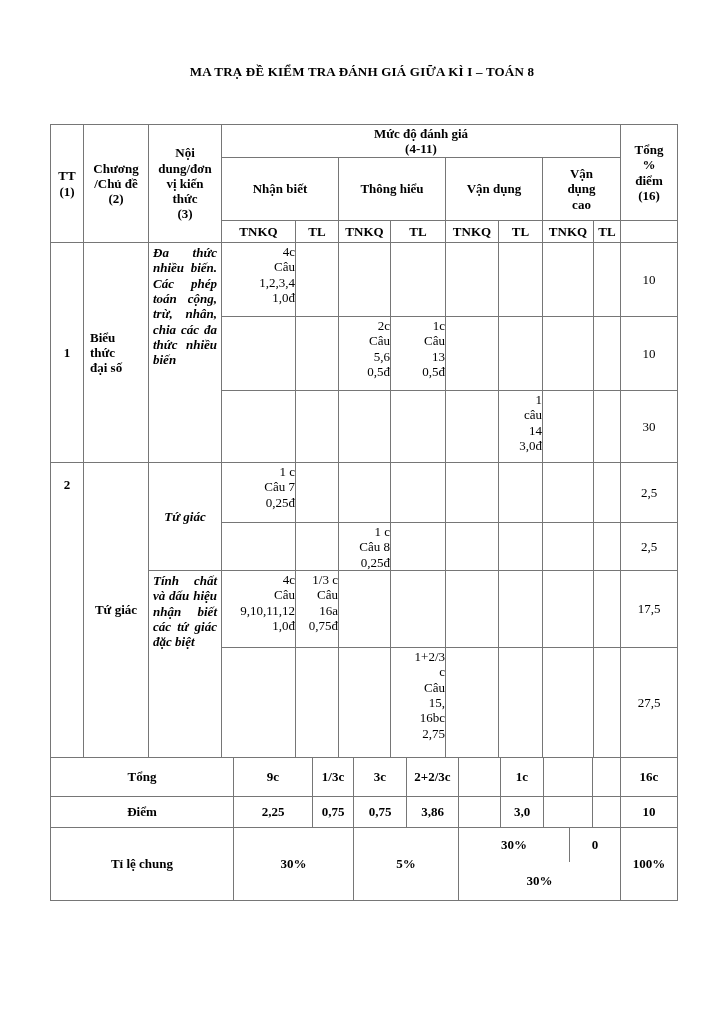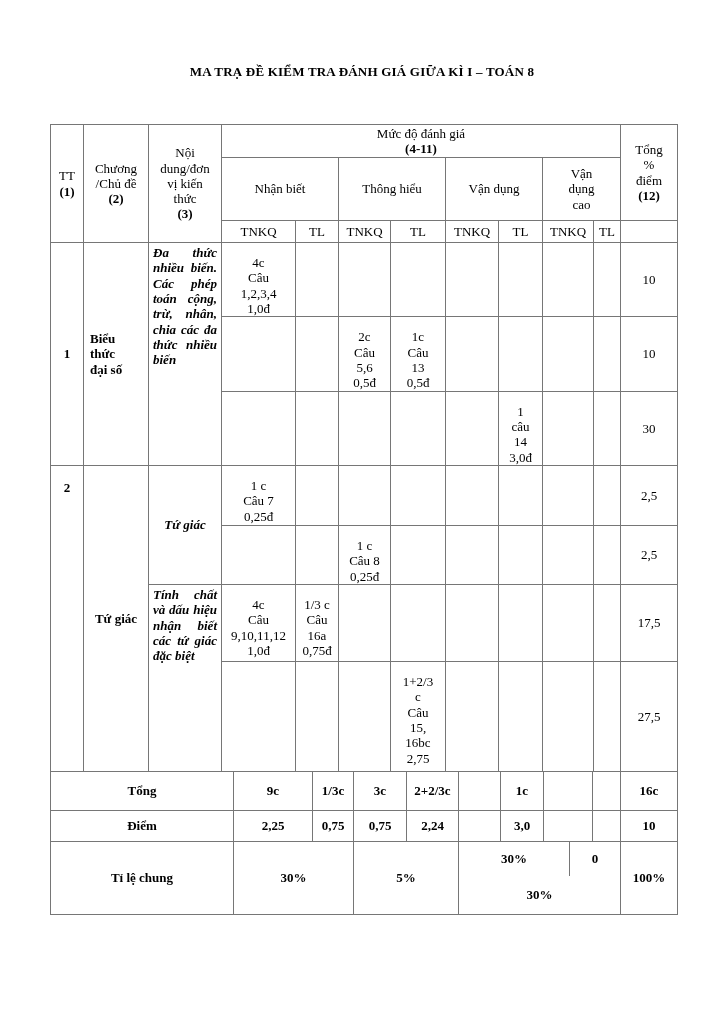--- a/index.html
+++ b/index.html
@@ -15,25 +15,25 @@
     letter-spacing:0.2px;
   }
   .tables { position:absolute; left:50px; top:124px; }
   table { border-collapse:collapse; table-layout:fixed; }
   td {
     border:1px solid #767676;
     padding:0; text-align:center; vertical-align:middle;
     font-size:13px; line-height:1.18; overflow:hidden;
   }
   .pre { white-space:pre-line; }
-  .b   { font-weight:normal;text-align:center; }
+  .b   { font-weight:bold;text-align:center; }
   .blk { display:block; }
   .hnum { font-weight:bold; display:block; }
   
-  .val { vertical-align:top; white-space:pre-line; padding-top:12px; }
+  .val { vertical-align:top; white-space:pre-line; padding-top:1px;text-align:right; }
   
   .content-just {
     font-weight:bold; font-style:italic;
     text-align:justify; text-align-last:left;
     vertical-align:top; padding:2px 4px 0 4px;
   }
   .content-mid { font-weight:bold; font-style:italic; }
   
   .chap-left { font-weight:bold; text-align:left; padding-left:6px; white-space:pre-line; }
   .chap-mid  { font-weight:bold; }
@@ -94,21 +94,21 @@
           <span class="hnum">(3)</span>
         </td>
         <td colspan="8">
           <span class="blk b">Mức độ đánh giá</span>
           <span class="hnum">(4-11)</span>
         </td>
         <td rowspan="2">
           <span class="blk b pre">Tổng
 %
 điểm</span>
-          <span class="hnum">(12)</span>
+          <span class="hnum">(16)</span>
         </td>
       </tr>
 
       <tr style="height:63px">
         <td colspan="2" class="b">Nhận biết</td>
         <td colspan="2" class="b">Thông hiểu</td>
         <td colspan="2" class="b">Vận dụng</td>
         <td colspan="2" class="b pre">Vận
 dụng
 cao</td>
@@ -274,21 +274,21 @@
         <td></td>
         <td></td>
         <td>16c</td>
       </tr>
 
       <tr style="height:31px">
         <td>Điểm</td>
         <td>2,25</td>
         <td>0,75</td>
         <td>0,75</td>
-        <td>2,24</td>
+        <td>3,86</td>
         <td></td>
         <td>3,0</td>
         <td></td>
         <td></td>
         <td>10</td>
       </tr>
 
 
       <tr style="height:73px">
         <td>Tỉ lệ chung</td>

